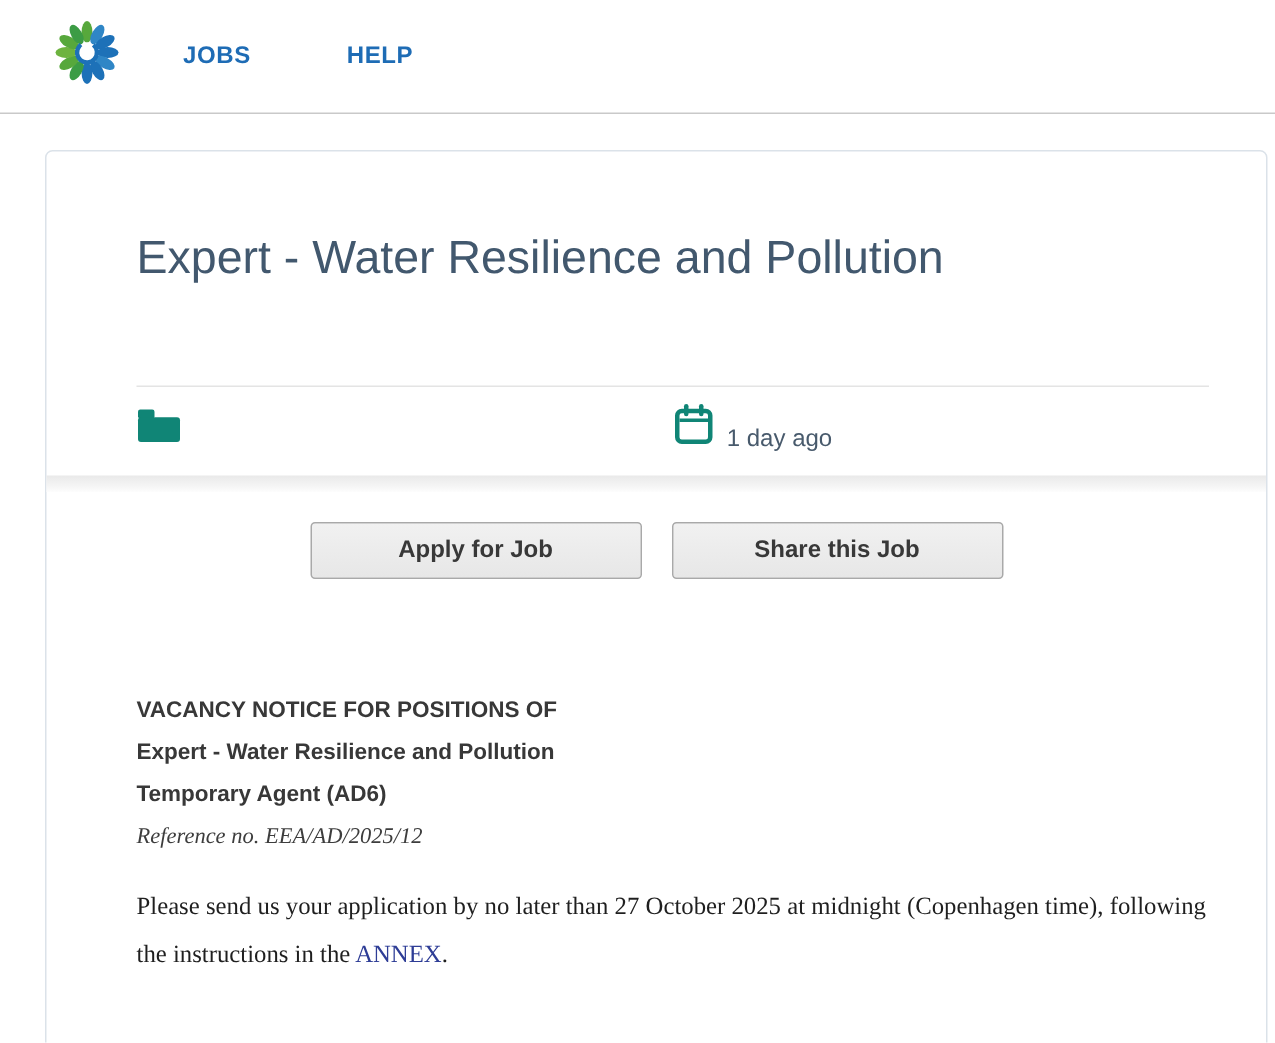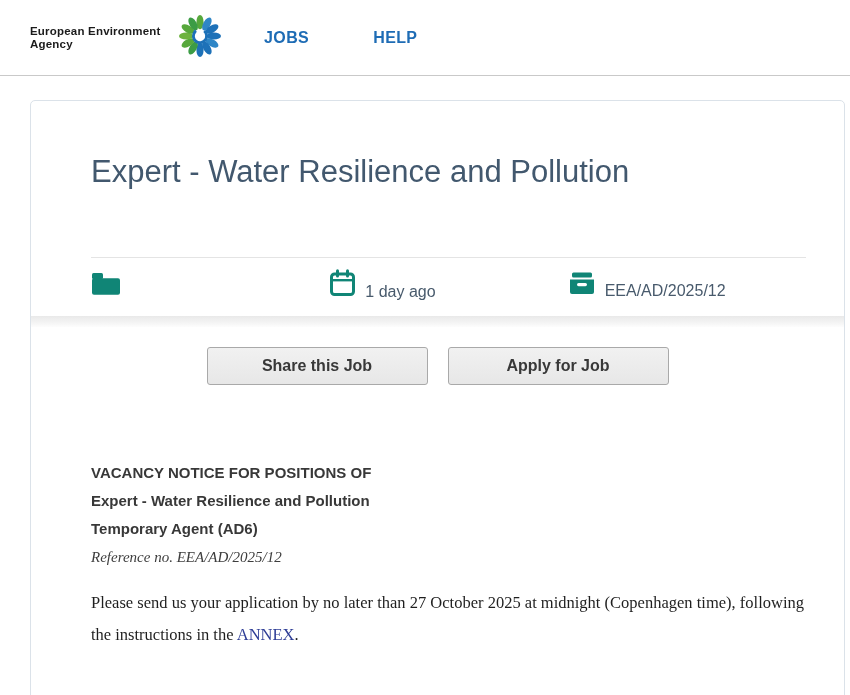--- a/index.html
+++ b/index.html
@@ -51,21 +51,20 @@
     font-family: "Liberation Serif", serif; line-height: 28px; }
   .desc-para { margin-top: 16px; font-family: "Liberation Serif", serif;
     font-size: 16.5px; line-height: 32px; color: #1f1f1f; text-align: justify; }
   .annex-link { color: #2e3d96; text-decoration: none; cursor: pointer; }
 </style>
 </head>
 <body>
 
 <div class="header">
   <div class="logo-link">
-    <div class="logo-text">European Environment Agency</div>
     <span class="emblem">
       <svg viewBox="0 0 40 40" width="48" height="48">
         <ellipse cx="20" cy="8.5" rx="3" ry="6" fill="#57a83c" transform="rotate(0 20 20)"></ellipse>
         <ellipse cx="20" cy="8.5" rx="3" ry="6" fill="#2f86c6" transform="rotate(30 20 20)"></ellipse>
         <ellipse cx="20" cy="8.5" rx="3" ry="6" fill="#1d71b8" transform="rotate(60 20 20)"></ellipse>
         <ellipse cx="20" cy="8.5" rx="3" ry="6" fill="#1d71b8" transform="rotate(90 20 20)"></ellipse>
         <ellipse cx="20" cy="8.5" rx="3" ry="6" fill="#2f86c6" transform="rotate(120 20 20)"></ellipse>
         <ellipse cx="20" cy="8.5" rx="3" ry="6" fill="#1d71b8" transform="rotate(150 20 20)"></ellipse>
         <ellipse cx="20" cy="8.5" rx="3" ry="6" fill="#1d71b8" transform="rotate(180 20 20)"></ellipse>
         <ellipse cx="20" cy="8.5" rx="3" ry="6" fill="#3c9c45" transform="rotate(210 20 20)"></ellipse>
@@ -104,38 +103,28 @@
         <span>
           <svg width="27" height="28" viewBox="0 0 27 28">
             <rect x="2.5" y="5" width="22" height="20.5" rx="3" fill="none" stroke="#108576" stroke-width="3"></rect>
             <line x1="8.5" y1="1.8" x2="8.5" y2="7" stroke="#108576" stroke-width="3" stroke-linecap="round"></line>
             <line x1="18.5" y1="1.8" x2="18.5" y2="7" stroke="#108576" stroke-width="3" stroke-linecap="round"></line>
             <line x1="4" y1="11.2" x2="23" y2="11.2" stroke="#108576" stroke-width="2.4"></line>
           </svg>
         </span>
         <span class="meta-text">1 day ago</span>
       </div>
-      <div class="meta-cell">
-        <span>
-          <svg width="28" height="26" viewBox="0 0 28 26">
-            <rect x="4" y="2.5" width="20" height="5" rx="1.5" fill="#108576"></rect>
-            <path d="M2 9.5 h24 v12.5 q0 2 -2 2 h-20 q-2 0 -2 -2 z" fill="#108576"></path>
-            <rect x="9" y="13" width="10" height="3.2" rx="1.6" fill="#ffffff"></rect>
-          </svg>
-        </span>
-        <span class="meta-text">EEA/AD/2025/12</span>
-      </div>
     </div>
   </div>
 
   <div class="band"></div>
 
   <div class="buttons-row">
+    <button class="btn">Apply for Job</button>
     <button class="btn">Share this Job</button>
-    <button class="btn">Apply for Job</button>
   </div>
 
   <div class="description">
     <div class="desc-bold">VACANCY NOTICE FOR POSITIONS OF</div>
     <div class="desc-bold">Expert - Water Resilience and Pollution</div>
     <div class="desc-bold">Temporary Agent (AD6)</div>
     <div class="desc-ref">Reference no. EEA/AD/2025/12</div>
     <p class="desc-para"><span>Please send us your application by no later than 27 October 2025 at midnight (Copenhagen time), following the instructions in the </span><a class="annex-link">ANNEX</a><span>.</span></p>
   </div>
 </div>

